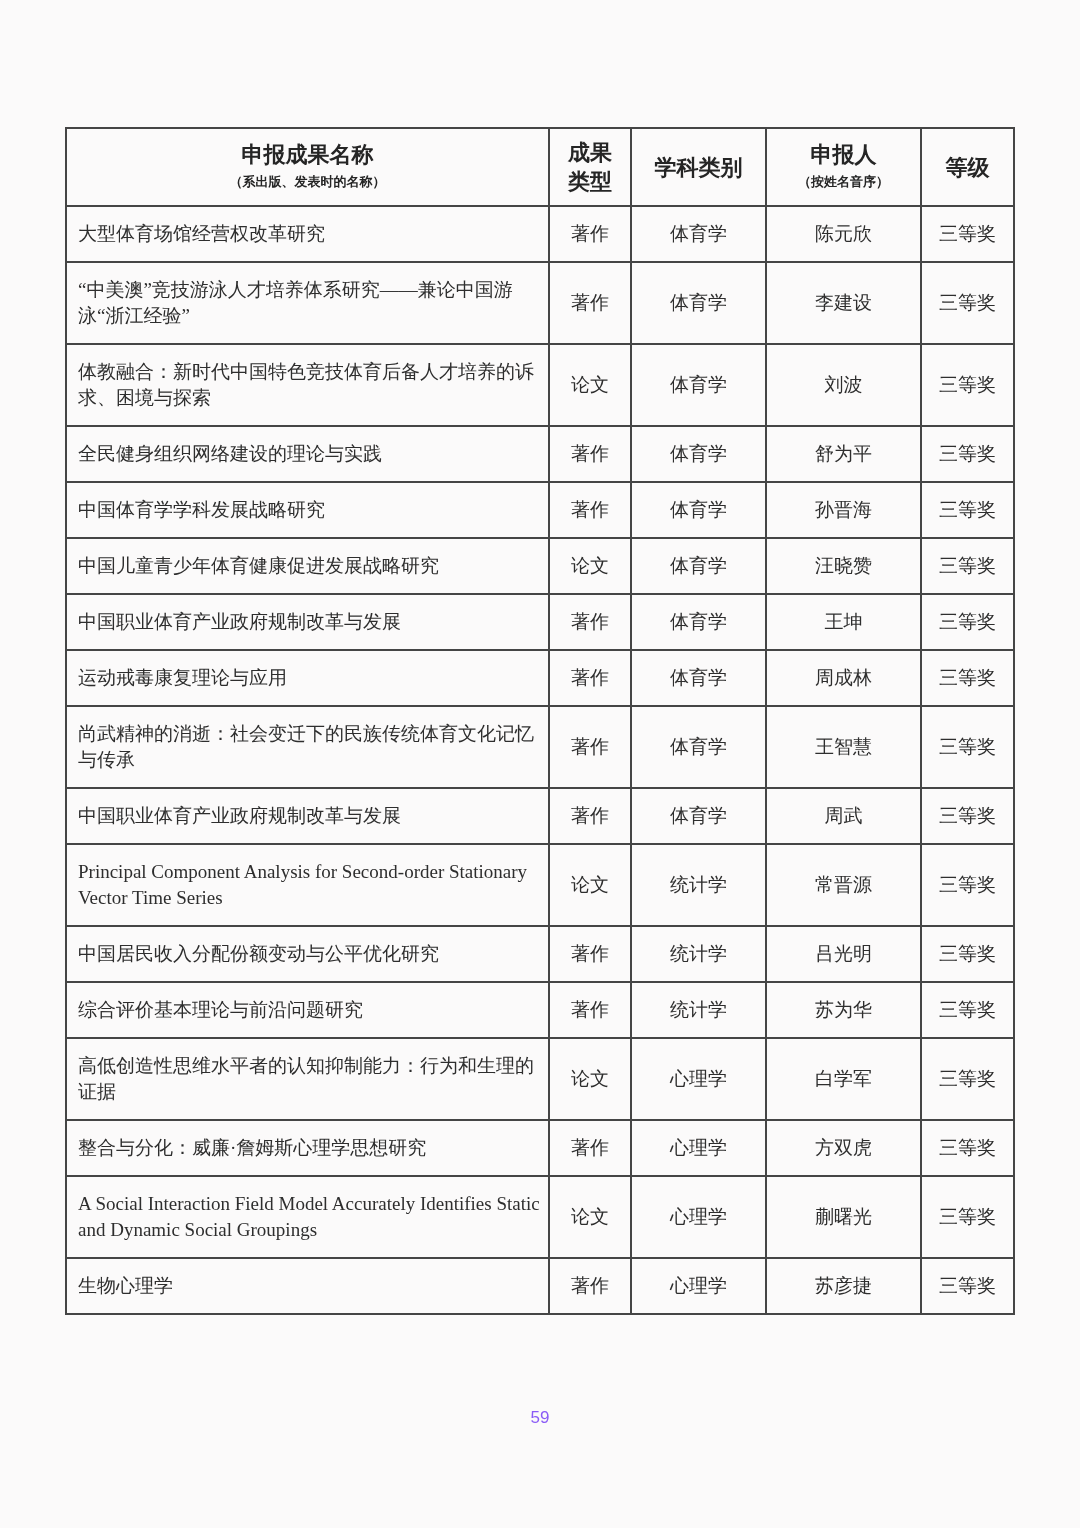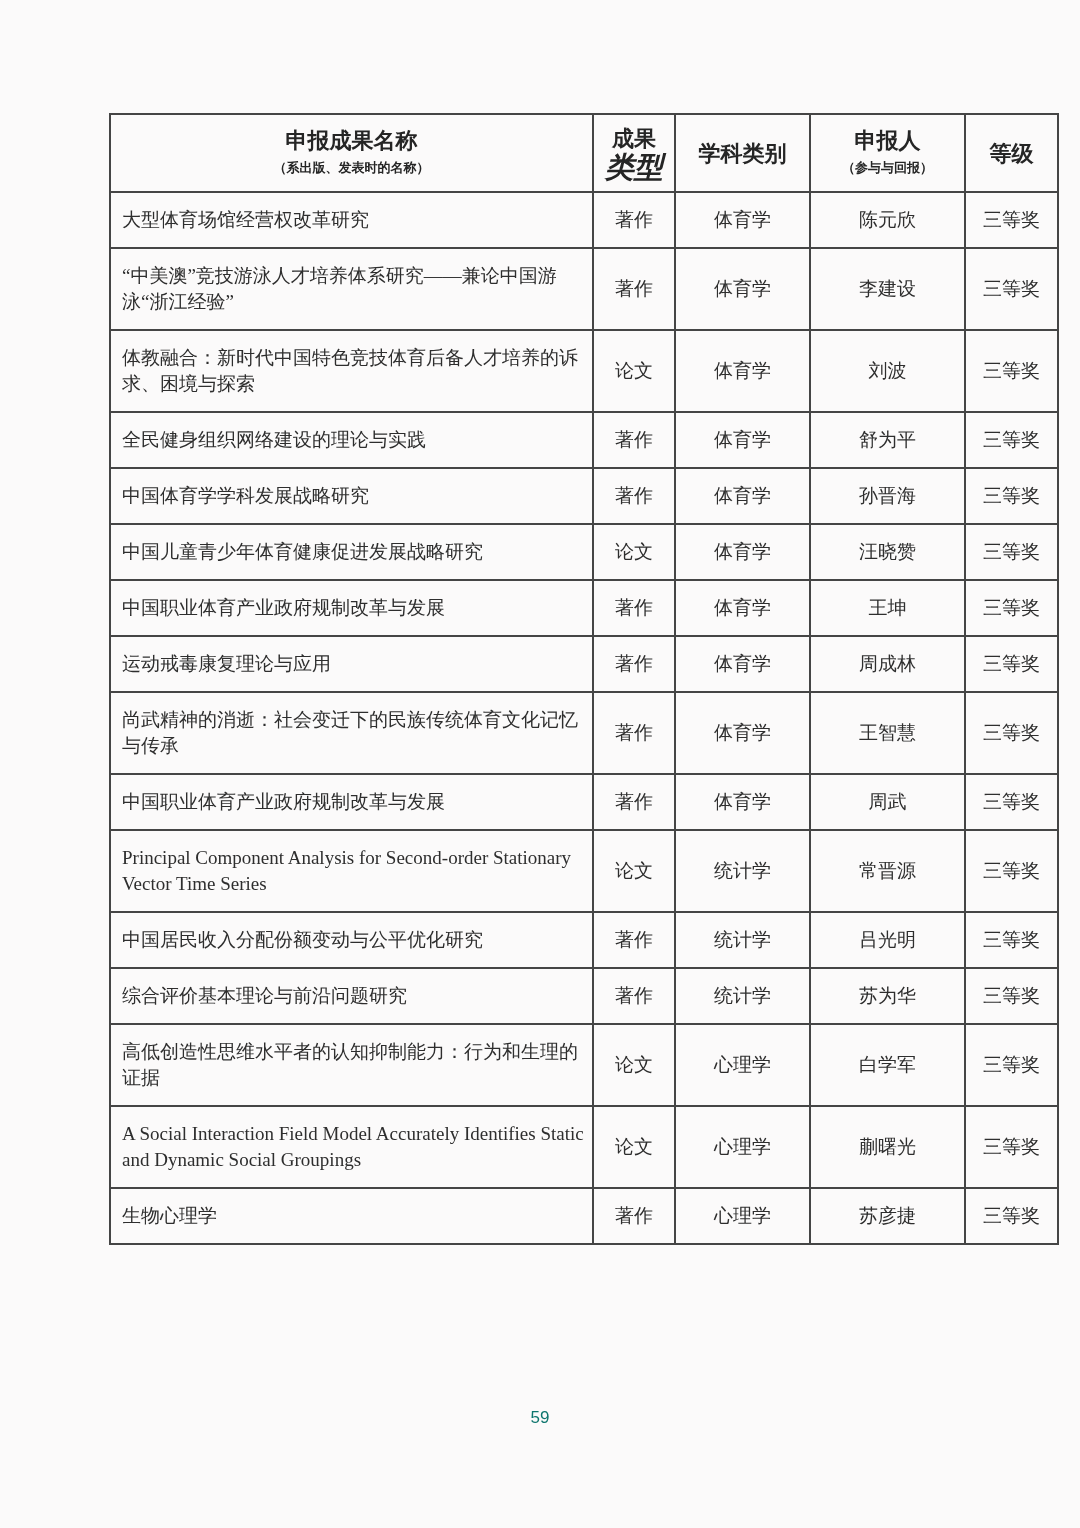--- a/index.html
+++ b/index.html
@@ -8,26 +8,25 @@
     position: relative;
     width: 1080px;
     height: 1528px;
     background: #fbfafa;
     font-family: "Liberation Serif", "DejaVu Serif", serif;
     color: #2e2e2e;
     overflow: hidden;
   }
   table.award-table {
     position: absolute;
-    top: 113px;
+    top: 127px;
     left: 65px;
     width: 948px;
     border-collapse: collapse;
     table-layout: fixed;
-    margin-left: 44px;
   }
   table.award-table th,
   table.award-table td {
     border: 2px solid #454545;
     vertical-align: middle;
   }
   table.award-table th {
     font-weight: bold;
     font-size: 22px;
     line-height: 29px;
@@ -53,21 +52,21 @@
     padding-right: 8px;
   }
   .page-number {
     position: absolute;
     top: 1408px;
     left: 0;
     width: 100%;
     text-align: center;
     font-family: "Liberation Sans", "DejaVu Sans", sans-serif;
     font-size: 17px;
-    color: #0f766e;
+    color: #8b5cf6;
   }
 </style>
 </head>
 <body>
 
 <div class="page">
 
   <table class="award-table">
     <colgroup>
       <col style="width:483px">
@@ -77,28 +76,28 @@
       <col style="width:93px">
     </colgroup>
     <thead>
       <tr>
         <th>
           <span>申报成果名称</span>
           <span class="sub-line">（系出版、发表时的名称）</span>
         </th>
         <th>
           <span>成果</span>
-          <span class="sub-line" style="font-size:29px;line-height:29px;font-style:italic;">类型</span>
+          <span class="sub-line" style="font-size:22px;line-height:29px;">类型</span>
         </th>
         <th>
           <span>学科类别</span>
         </th>
         <th>
           <span>申报人</span>
-          <span class="sub-line">（参与与回报）</span>
+          <span class="sub-line">（按姓名音序）</span>
         </th>
         <th>
           <span>等级</span>
         </th>
       </tr>
     </thead>
     <tbody id="table-body">
         <tr>
           <td class="name-cell">大型体育场馆经营权改革研究</td>
           <td>著作</td>
@@ -191,20 +190,27 @@
           <td>三等奖</td>
         </tr>
         <tr>
           <td class="name-cell">高低创造性思维水平者的认知抑制能力：行为和生理的证据</td>
           <td>论文</td>
           <td>心理学</td>
           <td>白学军</td>
           <td>三等奖</td>
         </tr>
         <tr>
+          <td class="name-cell">整合与分化：威廉·詹姆斯心理学思想研究</td>
+          <td>著作</td>
+          <td>心理学</td>
+          <td>方双虎</td>
+          <td>三等奖</td>
+        </tr>
+        <tr>
           <td class="name-cell">A Social Interaction Field Model Accurately Identifies Static and Dynamic Social Groupings</td>
           <td>论文</td>
           <td>心理学</td>
           <td>蒯曙光</td>
           <td>三等奖</td>
         </tr>
         <tr>
           <td class="name-cell">生物心理学</td>
           <td>著作</td>
           <td>心理学</td>

